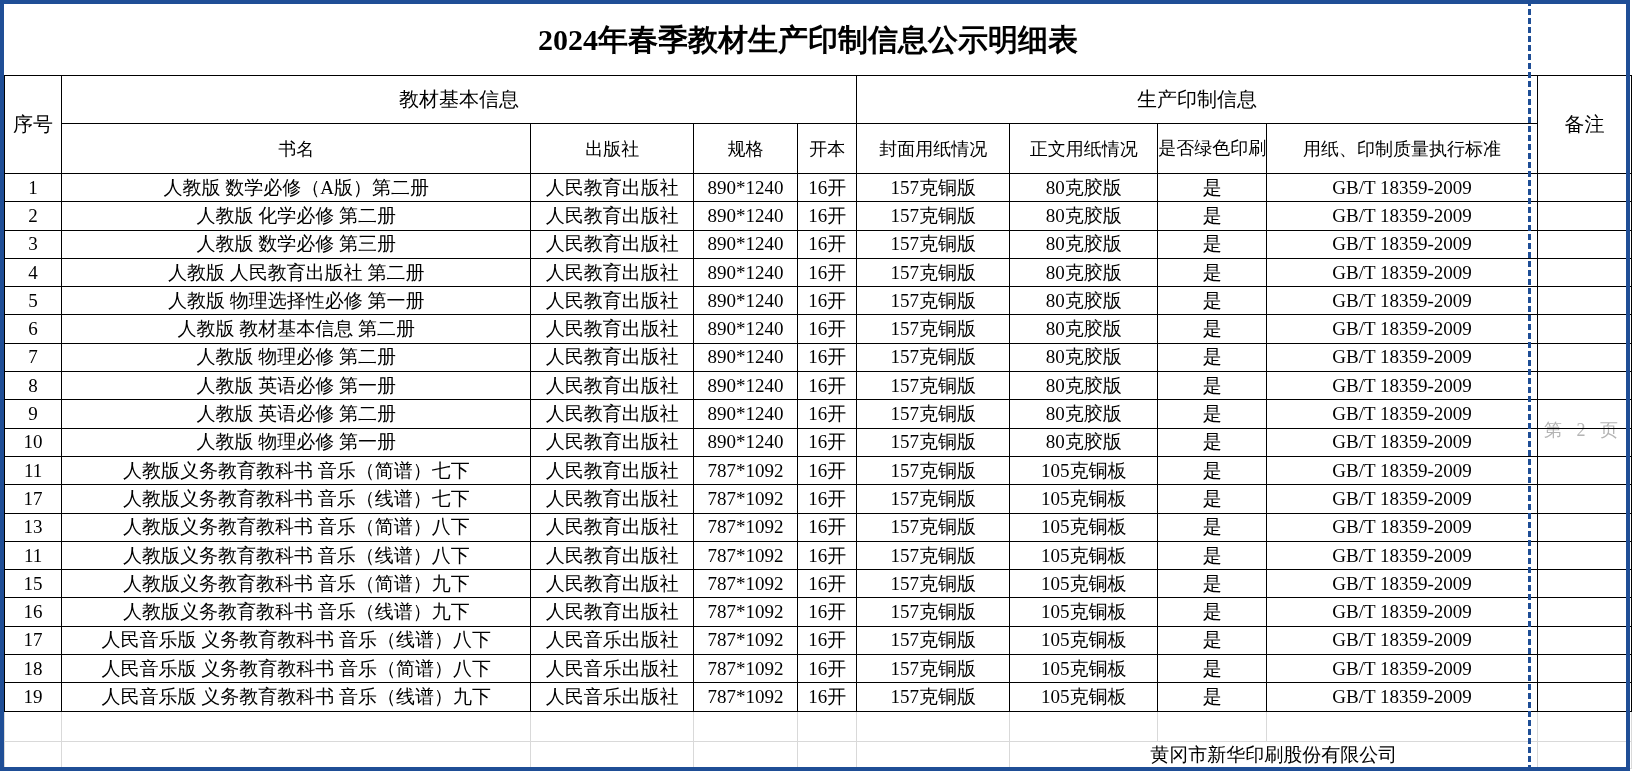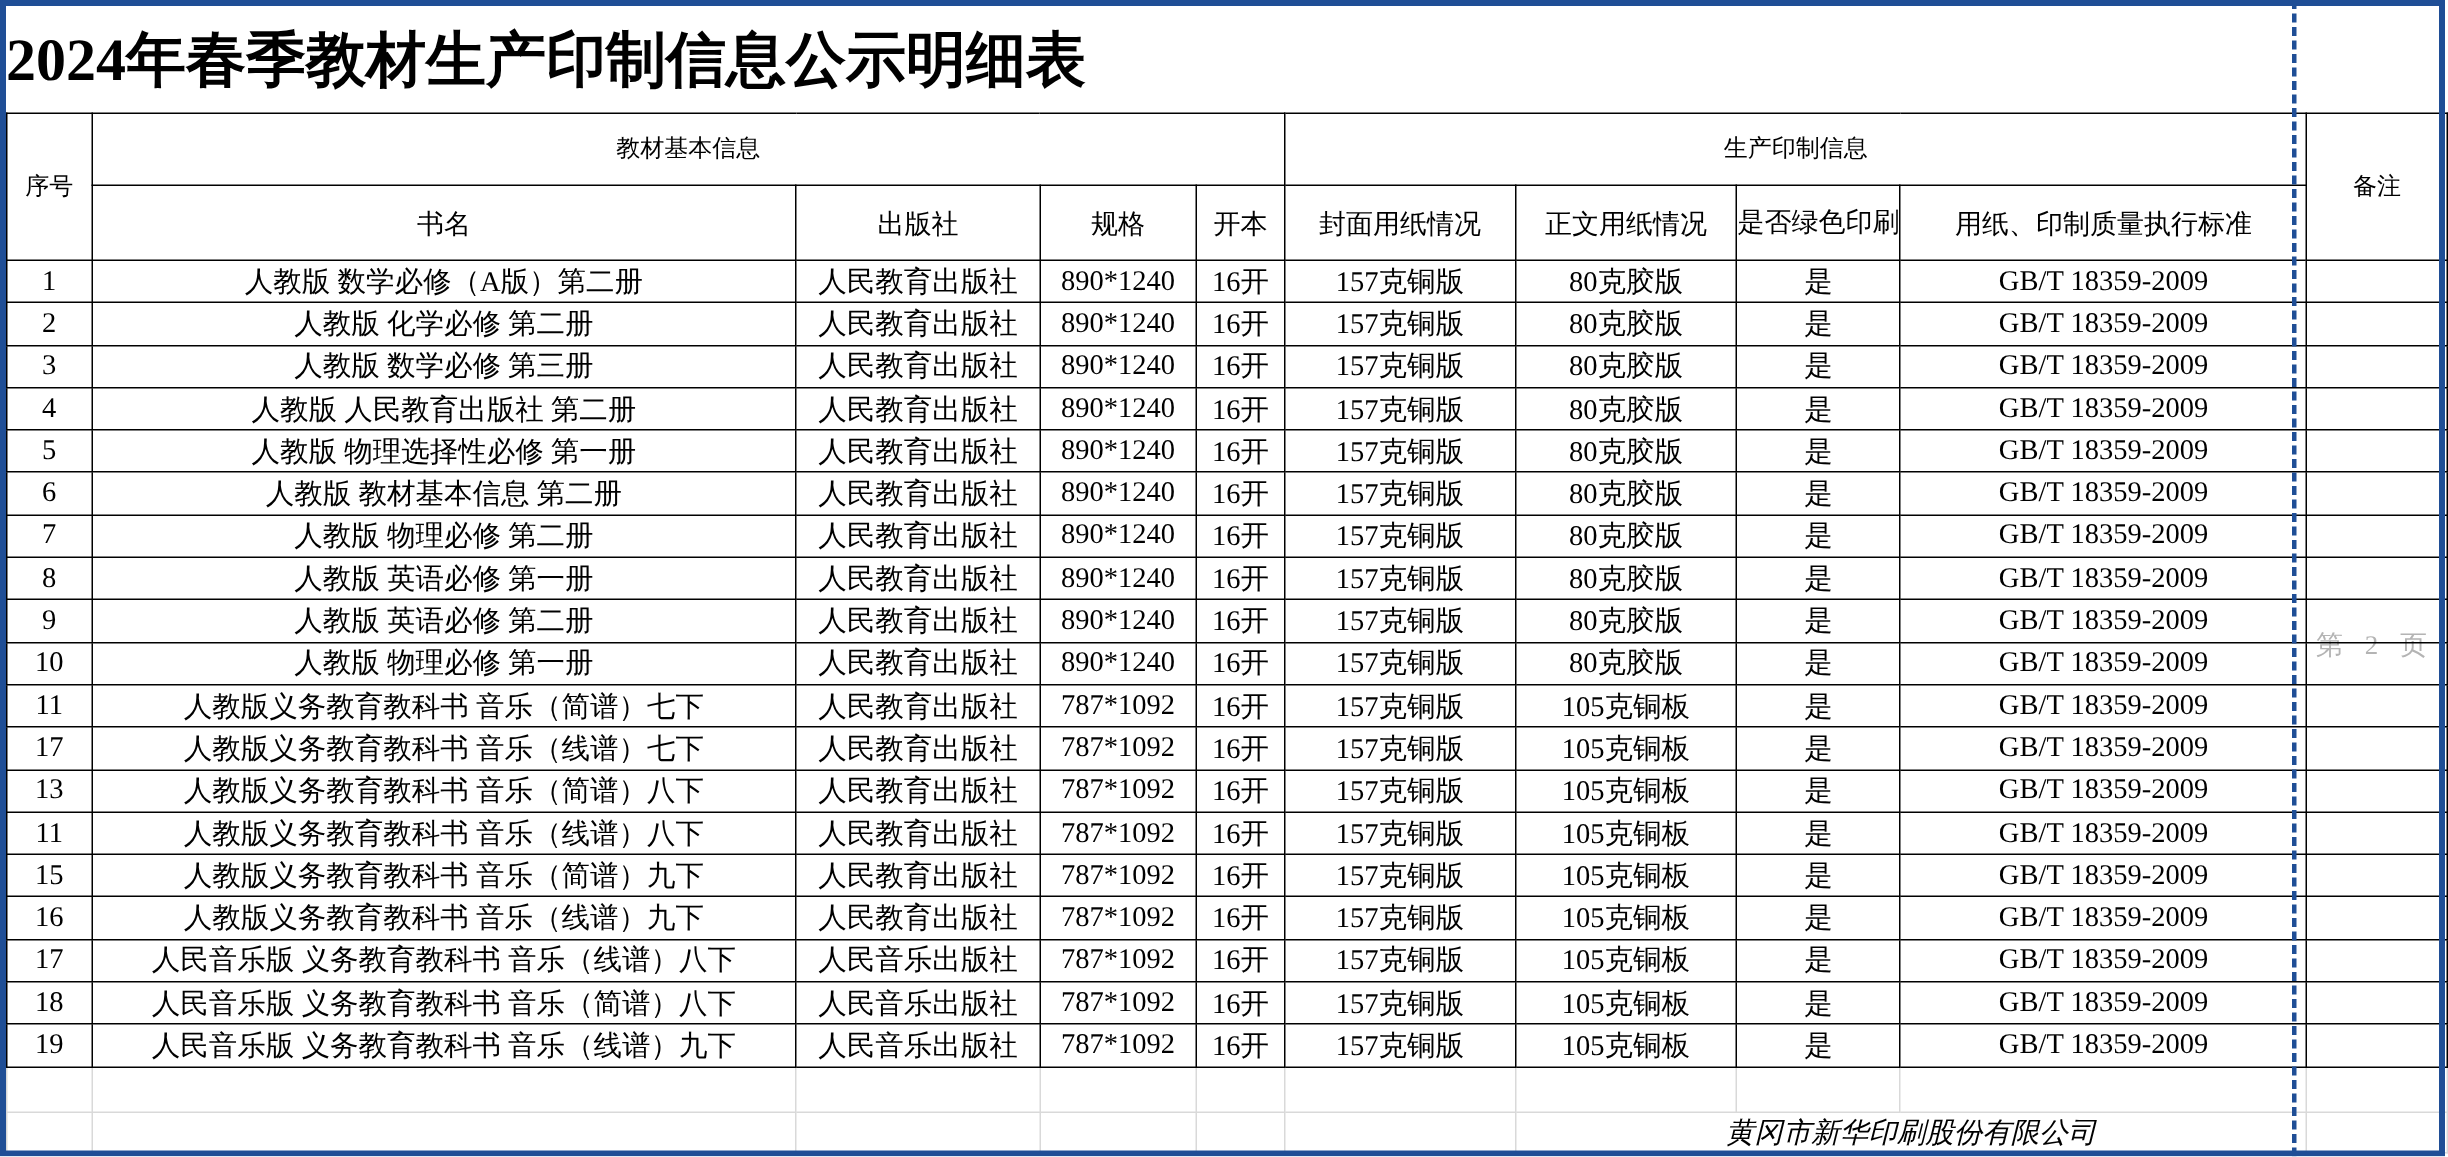--- a/index.html
+++ b/index.html
@@ -14,44 +14,44 @@
     font-size:96px; letter-spacing:22px; color:#959595;
     white-space:nowrap; line-height:1;
   }
   
   .wm2{
     position:absolute; left:1544px; top:374px; z-index:0;
     font-size:18px; letter-spacing:5px; color:#b4b4b4; white-space:nowrap;margin-top:44px;
   }
   .title{
     position:absolute; left:4px; top:5px; width:1524px; height:70px; z-index:1;
-    line-height:70px; font-size:40px; font-weight:bold;
+    text-align:center; line-height:70px; font-size:30px; font-weight:bold;
     white-space:nowrap;
+    padding-left:42px;
   }
   table.main{
     position:absolute; left:4px; top:75px; z-index:1;
     border-collapse:collapse; table-layout:fixed;
   }
   table.main th, table.main td{
     border:1px solid #000; padding:0; font-weight:normal;
     text-align:center; vertical-align:middle; overflow:hidden;
     font-size:19px; white-space:nowrap; background:transparent;
   }
-  tr.hrow1 th{height:47px; font-size:16px;}
+  tr.hrow1 th{height:47px; font-size:20px;}
   tr.hrow2 th{height:49px; font-size:18px;}
   th.wrap{white-space:normal; line-height:1.15;}
   tr.drow{height:28.3px;}
   td.c-title{text-align:left; padding-left:9px;}
   tr.light td{border:1px solid #d9d9d9;}
   tr.light{height:30px;}
   tr.lightB{height:22px;}
   td.company{
     text-align:left; padding-left:2px; font-size:21px; white-space:nowrap;
     overflow:visible;
-    font-style:italic;
   }
   
   .page-border{
     position:absolute; left:0; top:0; width:1622px; height:763px; z-index:3;
     border:4px solid #1f4e96; pointer-events:none;
   }
   
   .page-break{
     position:absolute; left:1528px; top:0; width:0; height:771px; z-index:3;
     border-left:3px dashed #1f4e96;

